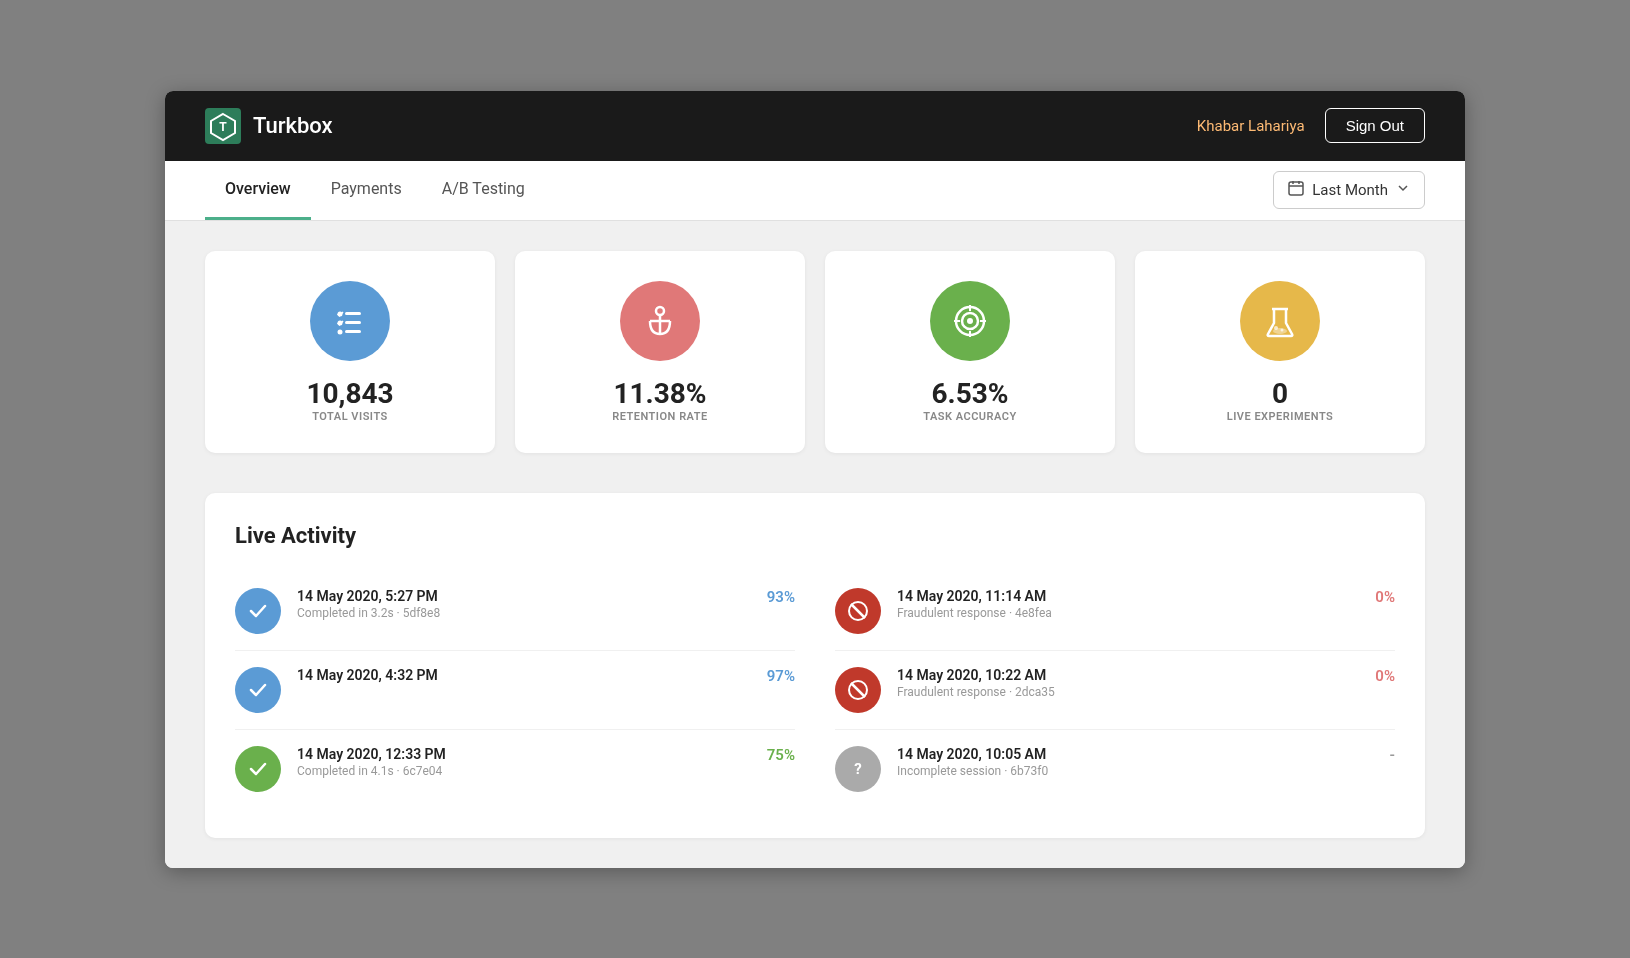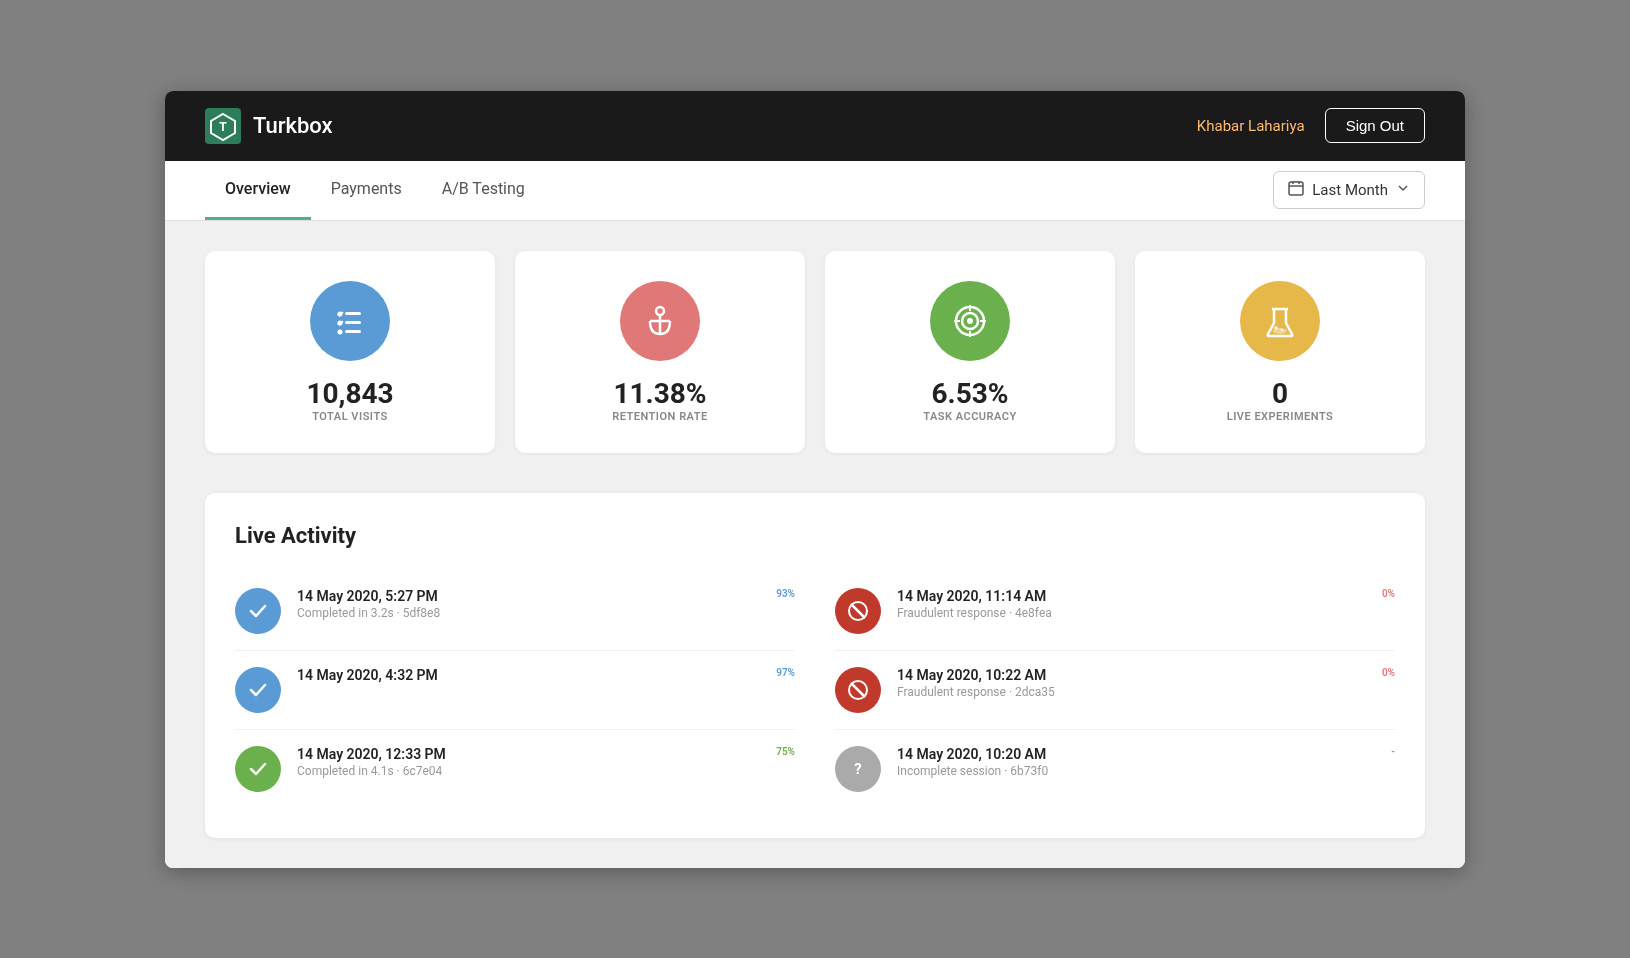--- a/index.html
+++ b/index.html
@@ -202,21 +202,21 @@
       font-size: 14px;
       font-weight: 600;
       color: #222;
     }
     .activity-sub {
       font-size: 12px;
       color: #999;
       margin-top: 2px;
     }
     .activity-score {
-      font-size: 10px;
+      font-size: 15px;
       font-weight: 600;
       margin-left: auto;
     }
   </style>
 </head>
 <body>
 
 <div class="window">
 
   <div class="header">
@@ -408,21 +408,21 @@
       </div>
       <div class="activity-score" style="color: #e07878;">0%</div>
     </div>
             <div class="activity-item">
       <div class="activity-status-icon" style="background-color: #aaa;">
         <svg width="22" height="22" viewBox="0 0 22 22" fill="none" xmlns="http://www.w3.org/2000/svg">
       <text x="11" y="16" text-anchor="middle" fill="white" font-size="15" font-weight="bold">?</text>
     </svg>
       </div>
       <div class="activity-info">
-        <div class="activity-date">14 May 2020, 10:20 AM</div>
+        <div class="activity-date">14 May 2020, 10:05 AM</div>
         <div class="activity-sub">Incomplete session · 6b73f0</div>
       </div>
       <div class="activity-score" style="color: #999;">-</div>
     </div>
           </div>
         </div>
     </div>
 
   </div>
 </div>

